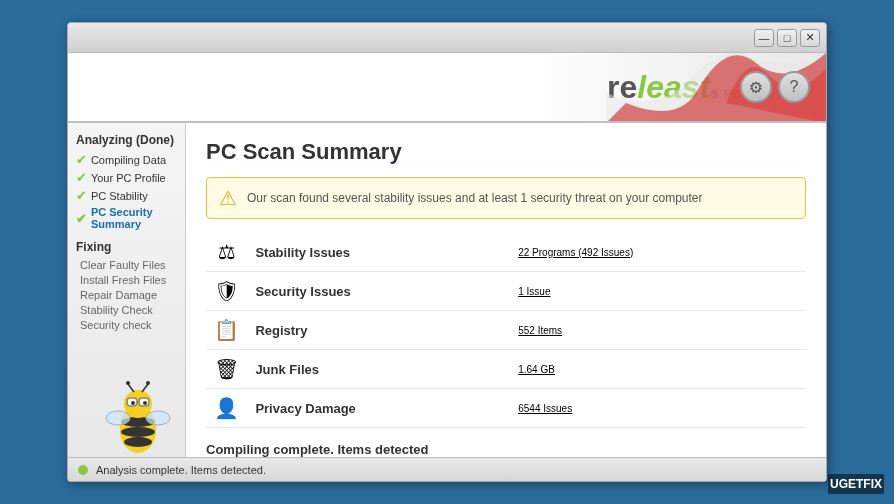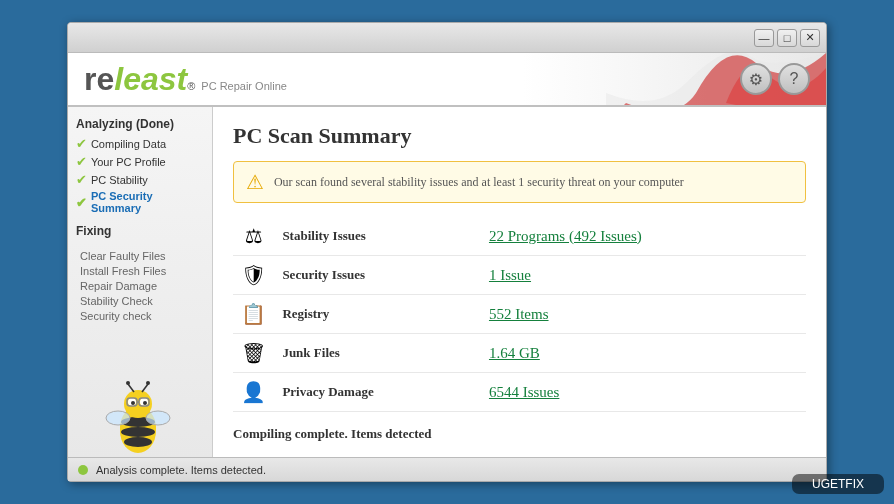--- a/index.html
+++ b/index.html
@@ -43,28 +43,29 @@
       background: linear-gradient(to bottom, #f0f0f0, #d8d8d8);
       margin-left: 3px;
       cursor: pointer;
       font-size: 11px;
       display: flex;
       align-items: center;
       justify-content: center;
       color: #333;
     }
     .header {
-      height: 54px;
+      height: 70px;
       background: linear-gradient(to right, #fff 60%, #e8e8e8 100%);
       border-bottom: 2px solid #c0c0c0;
       display: flex;
       align-items: center;
       padding: 0 16px;
       position: relative;
       overflow: hidden;
+      justify-content: flex-end;
     }
     .header-logo {
       display: flex;
       align-items: baseline;
       gap: 0;
     }
     .logo-re {
       font-size: 32px;
       font-weight: bold;
       color: #555;
@@ -105,21 +106,21 @@
       cursor: pointer;
       font-size: 16px;
       color: #555;
     }
     .body {
       flex: 1;
       display: flex;
       overflow: hidden;
     }
     .sidebar {
-      width: 145px;
+      width: 118px;
       background: linear-gradient(to bottom, #f5f5f5, #e8e8e8);
       border-right: 1px solid #ccc;
       padding: 10px 8px;
       font-size: 12px;
     }
     .sidebar-section-title {
       font-weight: bold;
       color: #333;
       margin-bottom: 5px;
       font-size: 12px;
@@ -137,21 +138,21 @@
       font-size: 13px;
     }
     .sidebar-item.active {
       color: #1a6db5;
       font-weight: bold;
     }
     .sidebar-fix-title {
       font-weight: bold;
       color: #333;
       margin-top: 10px;
-      margin-bottom: 12px;
+      margin-bottom: 5px;
       font-size: 12px;
     }
     .sidebar-fix-item {
       color: #666;
       font-size: 11px;
       margin-bottom: 3px;
       padding-left: 4px;
     }
     .sidebar-bee {
       position: absolute;
@@ -161,21 +162,20 @@
       height: 80px;
       display: flex;
       align-items: center;
       justify-content: center;
     }
     .main-content {
       flex: 1;
       padding: 16px 20px;
       overflow-y: auto;
       background: #fff;
-      font-family: Liberation Serif, serif;
     }
     .page-title {
       font-size: 22px;
       font-weight: bold;
       color: #333;
       margin-bottom: 12px;
     }
     .warning-banner {
       background: #fffbe6;
       border: 1px solid #f0c040;
@@ -208,24 +208,24 @@
       width: 36px;
       text-align: center;
       font-size: 20px;
     }
     .scan-table .label-cell {
       font-weight: bold;
       color: #333;
       font-size: 13px;
     }
     .scan-table .value-cell {
-      color: #15803d;
+      color: #000000;
       text-decoration: underline;
       cursor: pointer;
-      font-size: 15px;
+      font-size: 10px;
     }
     .analysis-complete {
       font-weight: bold;
       color: #333;
       font-size: 13px;
       margin-bottom: 10px;
     }
     .statusbar {
       height: 24px;
       background: linear-gradient(to bottom, #e8e8e8, #d8d8d8);
@@ -243,23 +243,23 @@
       background: #8dc63f;
       border-radius: 50%;
     }
     .ugetfix-watermark {
       position: absolute;
       bottom: 10px;
       right: 10px;
       background: rgba(0,0,0,0.5);
       color: #fff;
       font-size: 12px;
-      font-weight: normal;
-      padding: 3px 20px;
-      border-radius: 7px;
+      font-weight: bold;
+      padding: 3px 2px;
+      border-radius: 1px;
     }
     
     .wave-decoration {
       position: absolute;
       right: 0;
       top: 0;
       width: 220px;
       height: 70px;
       overflow: hidden;
     }

